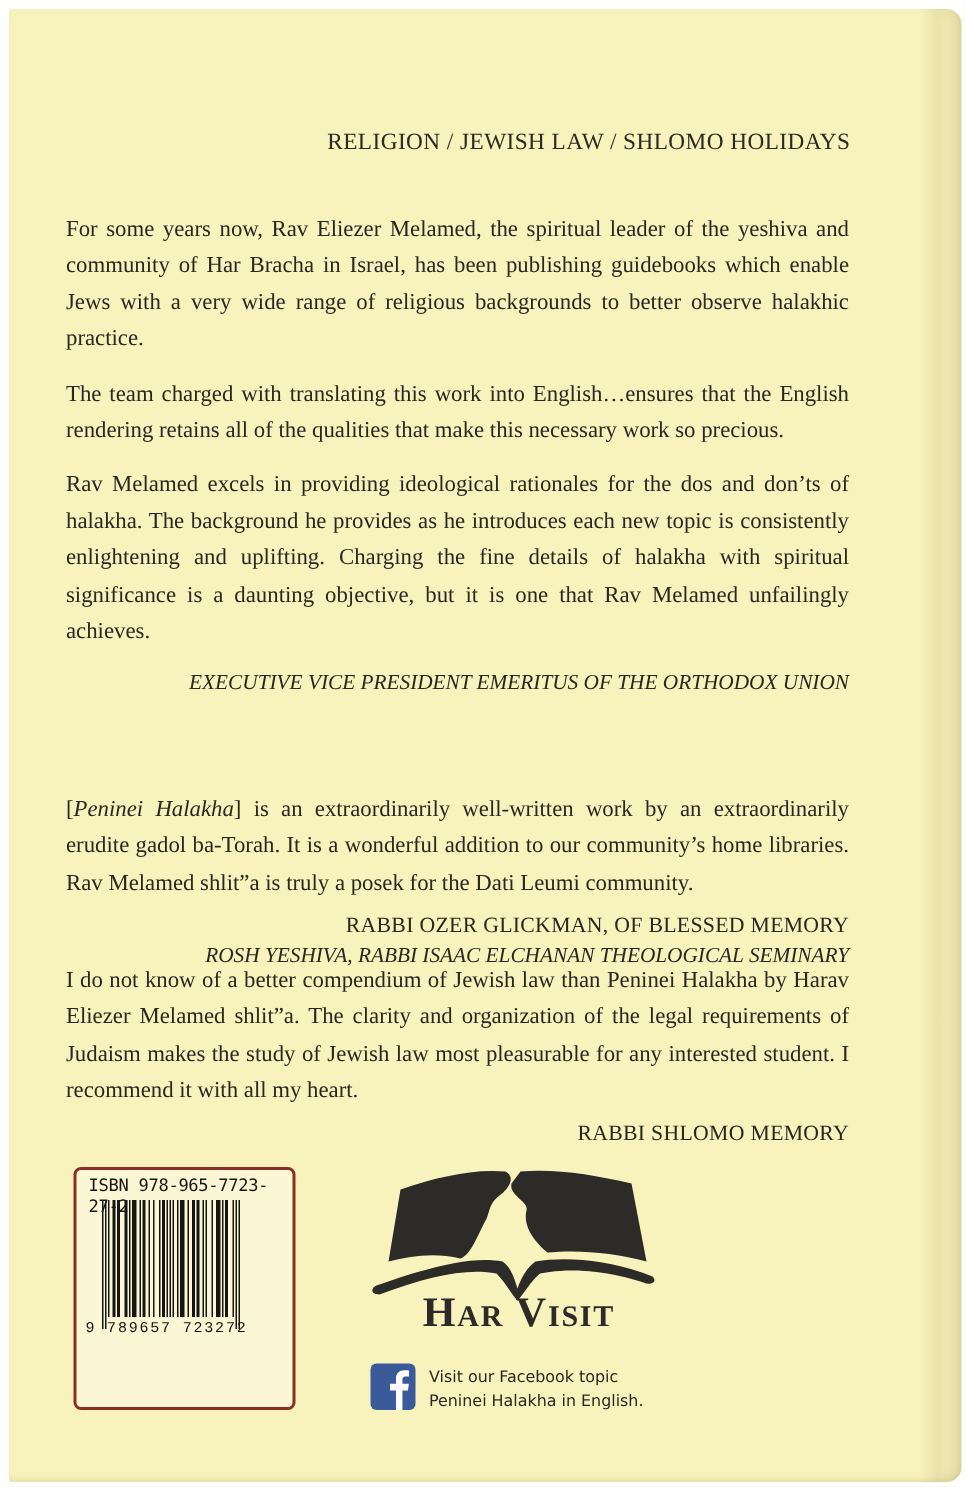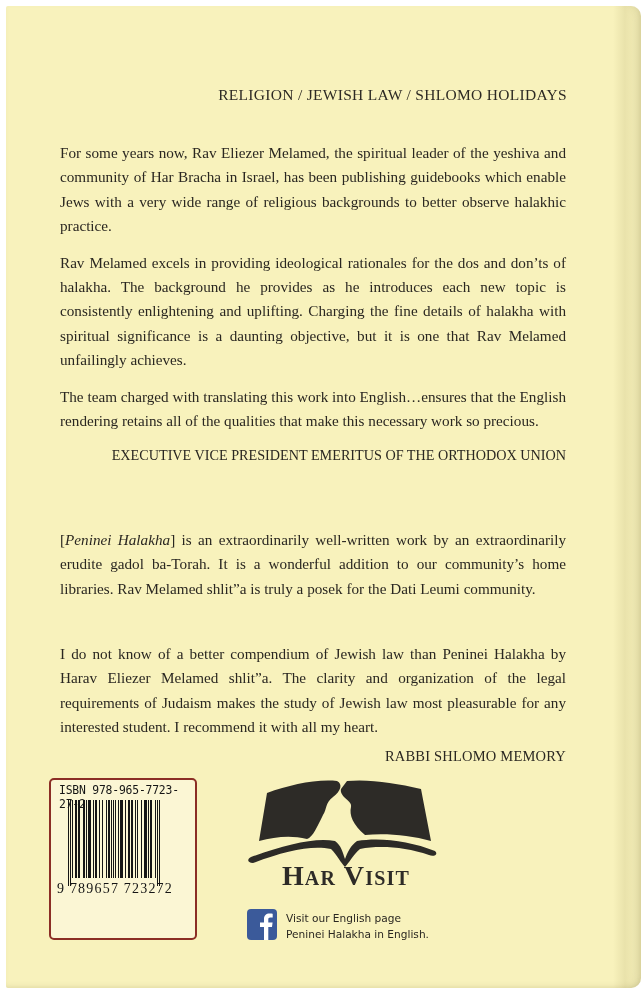--- a/index.html
+++ b/index.html
@@ -20,24 +20,24 @@
 
     .category {
       position: absolute; left: 0; right: 76px; top: 86px;
       text-align: right; font-size: 15.5px; letter-spacing: 0.3px; color: #2d2a24;
     }
 
     .body-text {
       position: absolute; left: 44px; width: 522px;
       font-size: 15.2px; line-height: 24.4px; text-align: justify; color: #2a2721;
     }
-    .para { margin-bottom: 12px; margin-left: 16px; }
+    .para { margin-bottom: 12px; }
     .attrib { text-align: right; line-height: 20px; }
     .attrib .name { font-size: 14.5px; letter-spacing: 0.2px; display: block; }
-    .attrib .title { font-size: 14.2px; display: block; }
+    .attrib .title { font-size: 14.2px; font-style: italic; display: block; }
     .italic { font-style: italic; }
 
     #block1 { top: 141px; }
     #block2 { top: 528px; }
     #block3 { top: 642px; }
 
     
     .isbn-box {
       position: absolute; left: 49px; top: 778px; width: 148px; height: 162px;
       border: 2px solid #8b2e25; border-radius: 5px; background: #fbf6d4; overflow: hidden;
@@ -47,22 +47,22 @@
       font-size: 11.4px; color: #151515; letter-spacing: -0.2px;
     }
     .barcode {
       position: absolute; left: 17px; top: 20px; width: 124px; height: 78px;
       display: flex; align-items: stretch;
     }
     .barcode span { display: block; background: #151515; height: 100%; }
     .barcode .gap { background: transparent; }
     .barcode .guard { height: 86px; }
     .bc-digits {
-      position: absolute; left: 6px; top: 101px; font-family: Liberation Serif, serif;
-      font-size: 14px; color: #151515; letter-spacing: 1.2px;
+      position: absolute; left: 6px; top: 101px; font-family: Liberation Mono, monospace;
+      font-size: 10px; color: #151515; letter-spacing: 1.2px;
     }
     .url-band {
       position: absolute; left: 0; right: 0; bottom: 0; height: 38px;
       background: #8b2e25; color: #ffffff; text-align: center;
       font-family: "DejaVu Sans", "Liberation Sans", sans-serif; font-size: 15px; font-weight: bold; line-height: 36px;
       letter-spacing: 0.2px;
     }
 
     
     .logo { position: absolute; left: 245px; top: 775px; width: 200px; height: 100px; }
@@ -86,29 +86,33 @@
 <body>
 
 <div class="cover">
   <div class="spine-shadow"></div>
 </div>
 
 <div class="category">RELIGION / JEWISH LAW / SHLOMO HOLIDAYS</div>
 
 <div class="body-text" id="block1">
   <p class="para">For some years now, Rav Eliezer Melamed, the spiritual leader of the yeshiva and community of Har Bracha in Israel, has been publishing guidebooks which enable Jews with a very wide range of religious backgrounds to better observe halakhic practice.</p>
+  <p class="para">The team charged with translating this work into English…ensures that the English rendering retains all of the qualities that make this necessary work so precious.</p>
   <p class="para">Rav Melamed excels in providing ideological rationales for the dos and don’ts of halakha. The background he provides as he introduces each new topic is consistently enlightening and uplifting. Charging the fine details of halakha with spiritual significance is a daunting objective, but it is one that Rav Melamed unfailingly achieves.</p>
-  <p class="para">The team charged with translating this work into English…ensures that the English rendering retains all of the qualities that make this necessary work so precious.</p>
   <div class="attrib">
     <span class="title">EXECUTIVE VICE PRESIDENT EMERITUS OF THE ORTHODOX UNION</span>
   </div>
 </div>
 
 <div class="body-text" id="block2">
   <p class="para" style="margin-bottom:6px"><span>[</span><span class="italic">Peninei Halakha</span><span>] is an extraordinarily well-written work by an extraordinarily erudite gadol ba-Torah. It is a wonderful addition to our community’s home libraries. Rav Melamed shlit”a is truly a posek for the Dati Leumi community.</span></p>
+  <div class="attrib">
+    <span class="name">RABBI OZER GLICKMAN, OF BLESSED MEMORY</span>
+    <span class="title">ROSH YESHIVA, RABBI ISAAC ELCHANAN THEOLOGICAL SEMINARY</span>
+  </div>
 </div>
 
 <div class="body-text" id="block3">
   <p class="para" style="margin-bottom:6px">I do not know of a better compendium of Jewish law than Peninei Halakha by Harav Eliezer Melamed shlit”a. The clarity and organization of the legal requirements of Judaism makes the study of Jewish law most pleasurable for any interested student. I recommend it with all my heart.</p>
   <div class="attrib">
     <span class="name">RABBI SHLOMO MEMORY</span>
   </div>
 </div>
 
 <div class="isbn-box">
@@ -187,15 +191,15 @@
   </svg>
 </div>
 <div class="brand">Har Visit</div>
 
 <div class="fb-icon">
   <svg width="30" height="31" viewBox="0 0 30 31">
     <path d="M17 31 V18 H13 V13.5 H17 V10.2 C17 6.4 19.2 4.5 22.5 4.5 C24 4.5 25.3 4.6 25.7 4.7 V8.6 H23.4 C21.6 8.6 21.3 9.5 21.3 10.7 V13.5 H25.6 L25 18 H21.3 V31 Z" fill="#ffffff"></path>
   </svg>
 </div>
 <div class="fb-text">
-  <div>Visit our English page</div>
+  <div>Visit our Facebook topic</div>
   <div>Peninei Halakha in English.</div>
 </div>
 
 </body></html>

